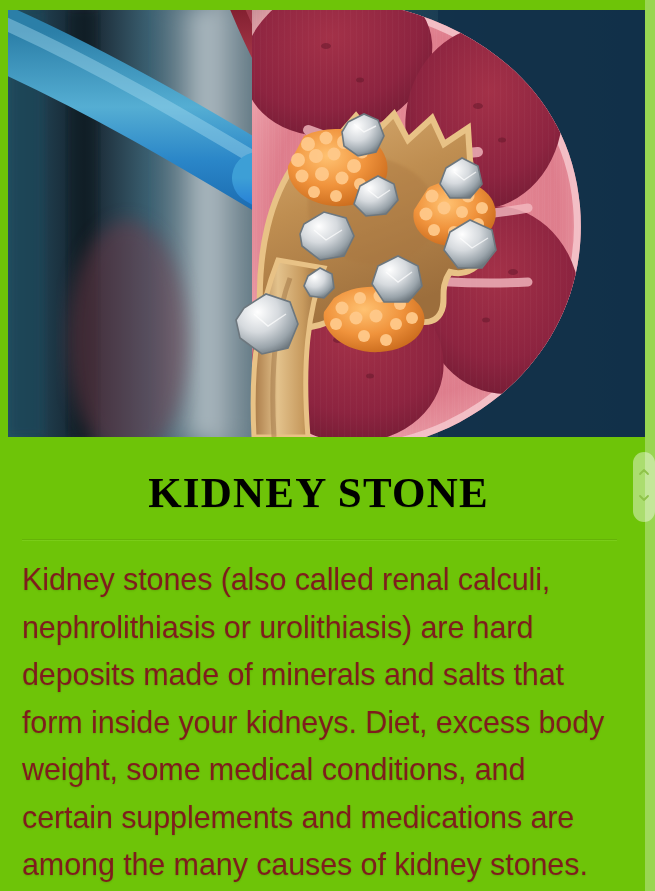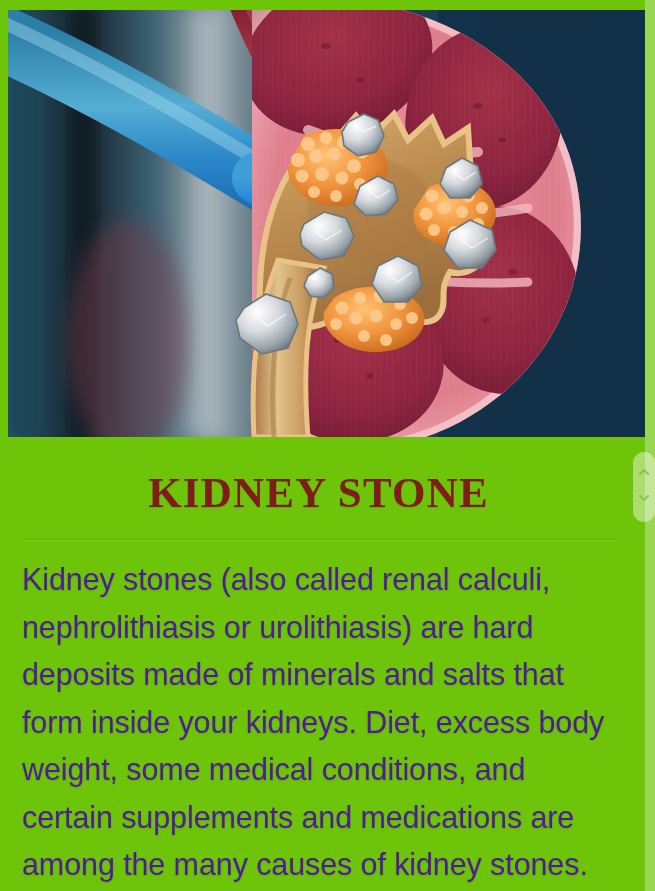--- a/index.html
+++ b/index.html
@@ -28,40 +28,40 @@
   
   #title {
     position:absolute;
     left:0; top:468px;
     width:637px;
     text-align:center;
     font-family:"Liberation Serif", serif;
     font-weight:bold;
     font-size:43px;
     letter-spacing:1.2px;
-    color:#7f1d1d;
+    color:#000000;
     text-shadow:0 1px 1px rgba(0,0,0,.10);
     white-space:nowrap;
   }
 
   
   #divider {
     position:absolute;
     left:22px; top:539px;
     width:595px; height:2px;
     background:linear-gradient(to bottom,#63b007 0 1px,#7cce1b 1px 2px);
     opacity:.85;
   }
 
   
   #body-copy {
     position:absolute;
     left:22px; top:556px;
     width:600px;
-    color:#4c1d95;
+    color:#7f1d1d;
     font-size:30.5px;
     line-height:47.5px;
     letter-spacing:-0.1px;
     text-shadow:0 1px 2px rgba(0,0,0,.12);
   }
 
   
   #scroll-track {
     position:absolute;
     right:0; top:0;

